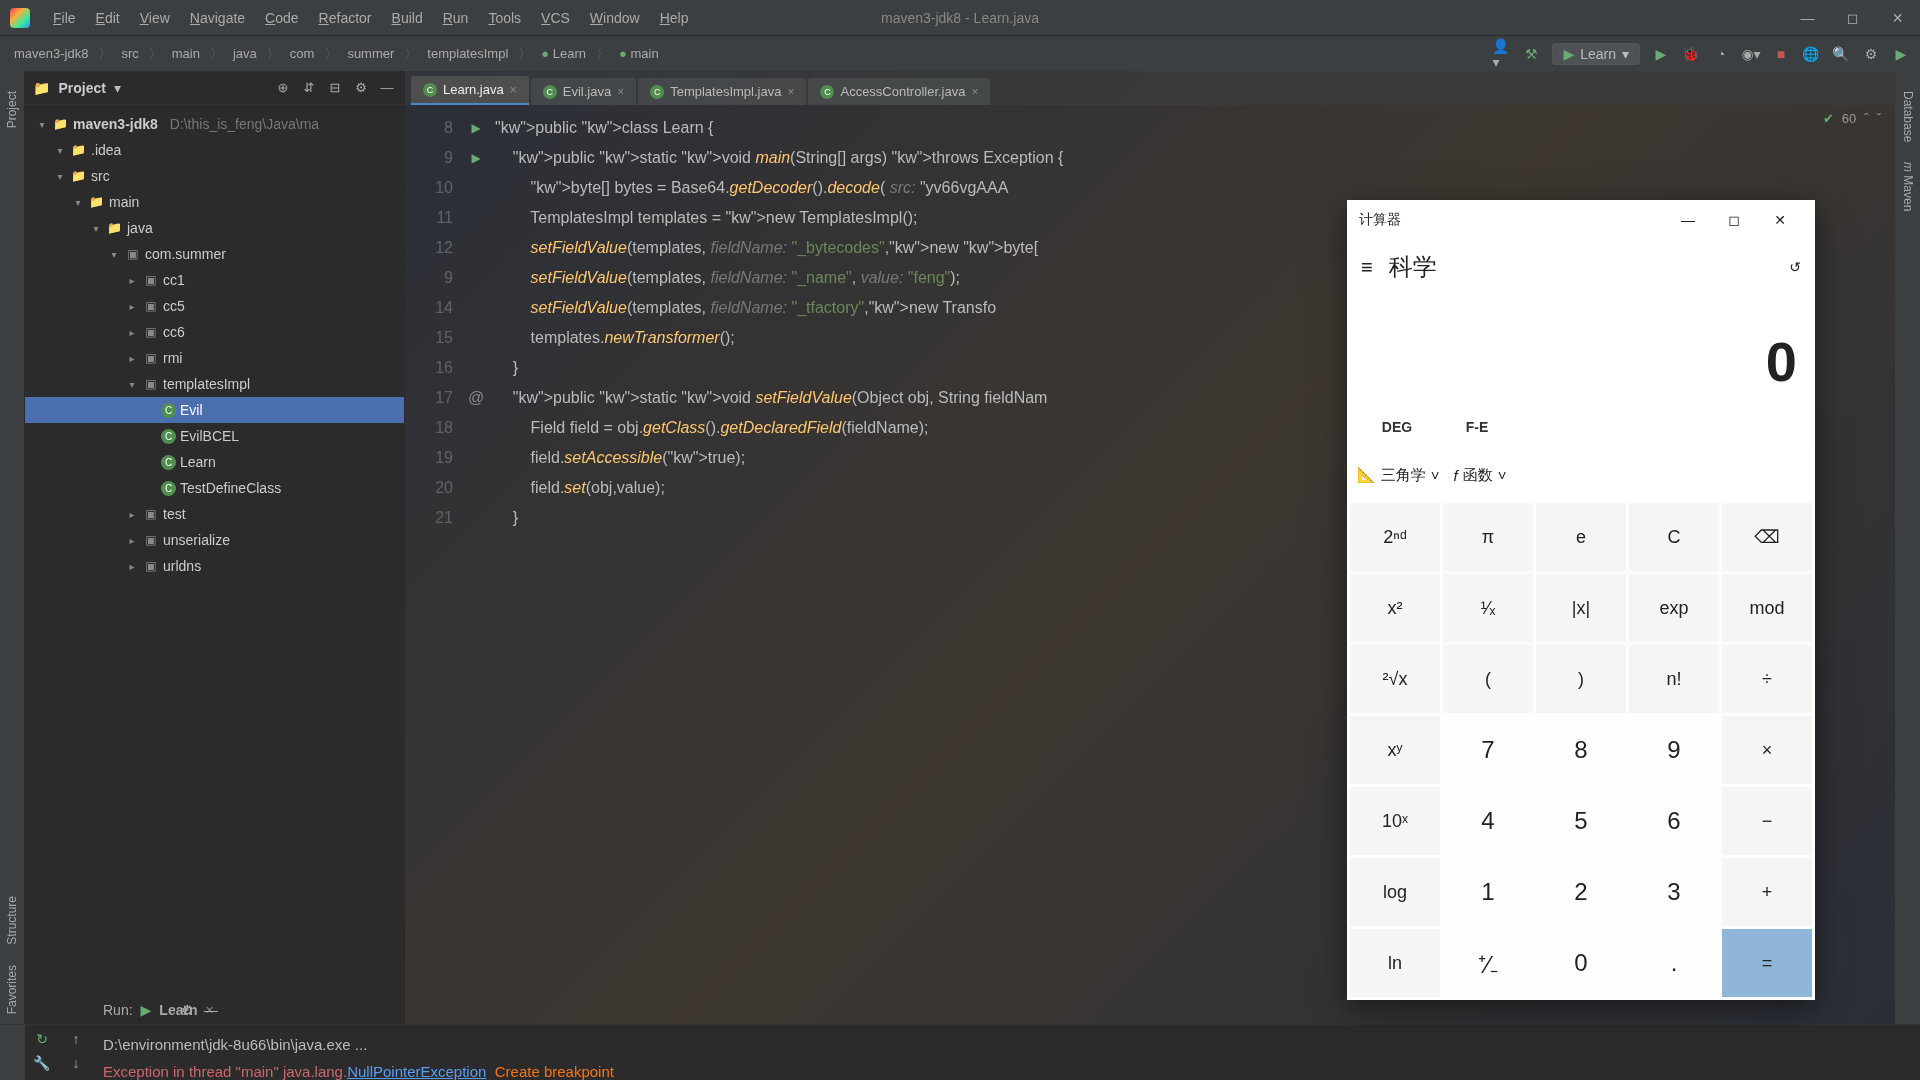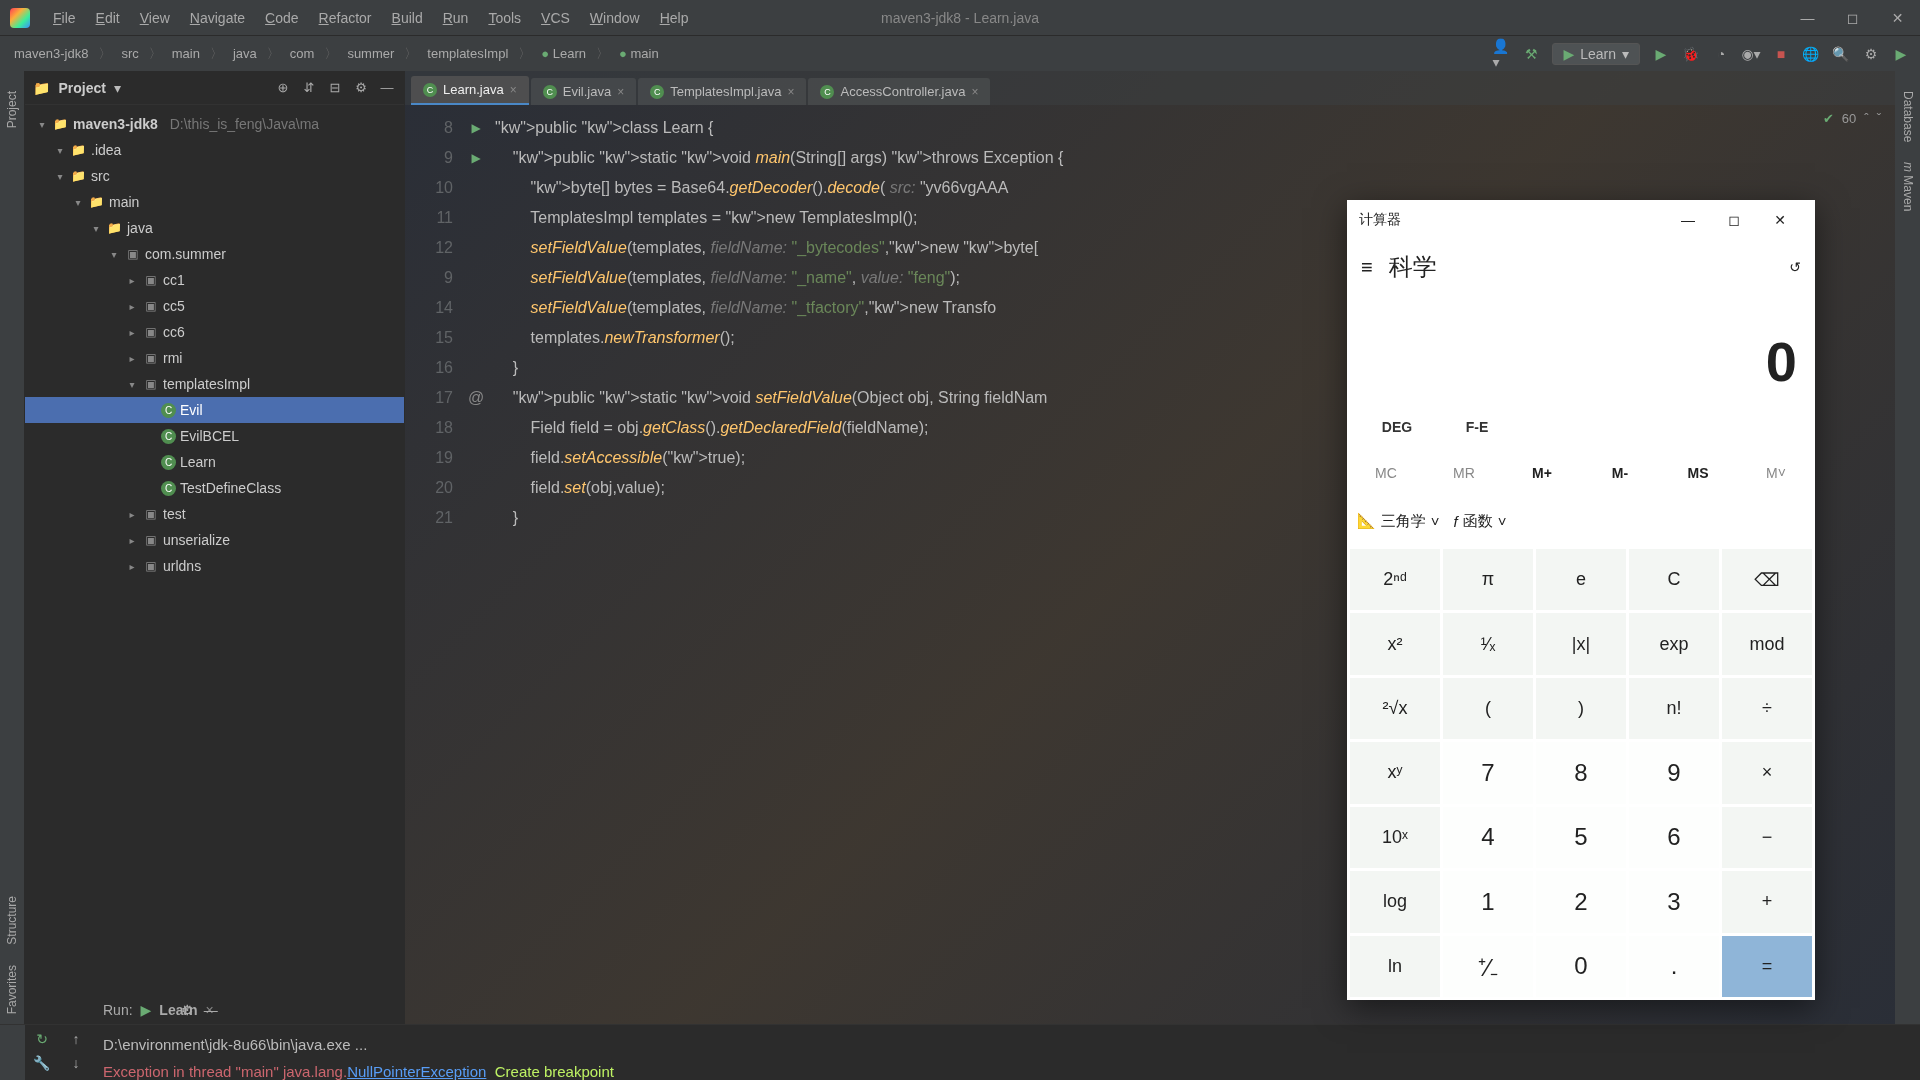--- a/index.html
+++ b/index.html
@@ -60,21 +60,21 @@
 .right-strip .vtext{writing-mode:vertical-rl;font-size:12px;color:#aaa;margin:10px 0}
 .run-panel{height:310px;background:rgba(43,43,43,0.92);border-top:1px solid #323232;display:flex}
 .run-side{width:25px;background:#3c3f41;display:flex;flex-direction:column;align-items:center;padding-top:6px;gap:8px}
 .run-side2{width:34px;display:flex;flex-direction:column;align-items:center;padding-top:6px;gap:8px}
 .run-body{flex:1;display:flex;flex-direction:column}
 .run-hdr{height:30px;display:flex;align-items:center;padding:0 10px;gap:8px;color:#aaa}
 .run-hdr .rtitle{font-weight:bold}
 .run-out{flex:1;font-family:'Consolas',monospace;font-size:15px;padding:6px 10px;line-height:27px;white-space:pre-wrap;overflow:hidden}
 .run-out .err{color:#cc666e}
 .run-out .link{color:#589df6;text-decoration:underline}
-.run-out .hint2{color:#bef264}
+.run-out .hint2{color:#f97316}
 .run-tools{position:absolute;right:6px;display:flex;gap:10px}
 .calc{position:absolute;right:105px;top:200px;width:468px;height:800px;background:#ffffff;box-shadow:0 8px 30px rgba(0,0,0,0.5);display:flex;flex-direction:column;z-index:100;color:#222}
 .calc-title{height:40px;display:flex;align-items:center;padding:0 12px}
 .calc-title .ct{font-size:14px}
 .calc-title .cbtns{margin-left:auto;display:flex;gap:0}
 .calc-title .cbtn{width:46px;height:40px;display:flex;align-items:center;justify-content:center;font-size:14px}
 .calc-mode{height:54px;display:flex;align-items:center;padding:0 14px;gap:16px}
 .calc-mode .burger{font-size:20px}
 .calc-mode .mname{font-size:24px;font-weight:normal}
 .calc-mode .hist{margin-left:auto}
@@ -383,28 +383,20 @@
   </div>
   <div class="calc-mode">
     <span class="burger">≡</span>
     <span class="mname">科学</span>
     <span class="hist">↺</span>
   </div>
   <div class="calc-disp">0</div>
   <div class="calc-deg" id="calcdeg">
       <div class="dbtn">DEG</div>
       <div class="dbtn">F-E</div>
-    </div>
-  <div class="calc-mem" id="calcmem">
-      <div class="mbtn ">MC</div>
-      <div class="mbtn ">MR</div>
-      <div class="mbtn active">M+</div>
-      <div class="mbtn active">M-</div>
-      <div class="mbtn active">MS</div>
-      <div class="mbtn ">M˅</div>
     </div>
   <div class="calc-func">
     <span class="ff">📐 <span>三角学</span> ˅</span>
     <span class="ff"><i>f</i> <span>函数</span> ˅</span>
   </div>
   <div class="calc-grid" id="calcgrid">
       <div class="k  ">2ⁿᵈ</div>
       <div class="k  ">π</div>
       <div class="k  ">e</div>
       <div class="k  ">C</div>

